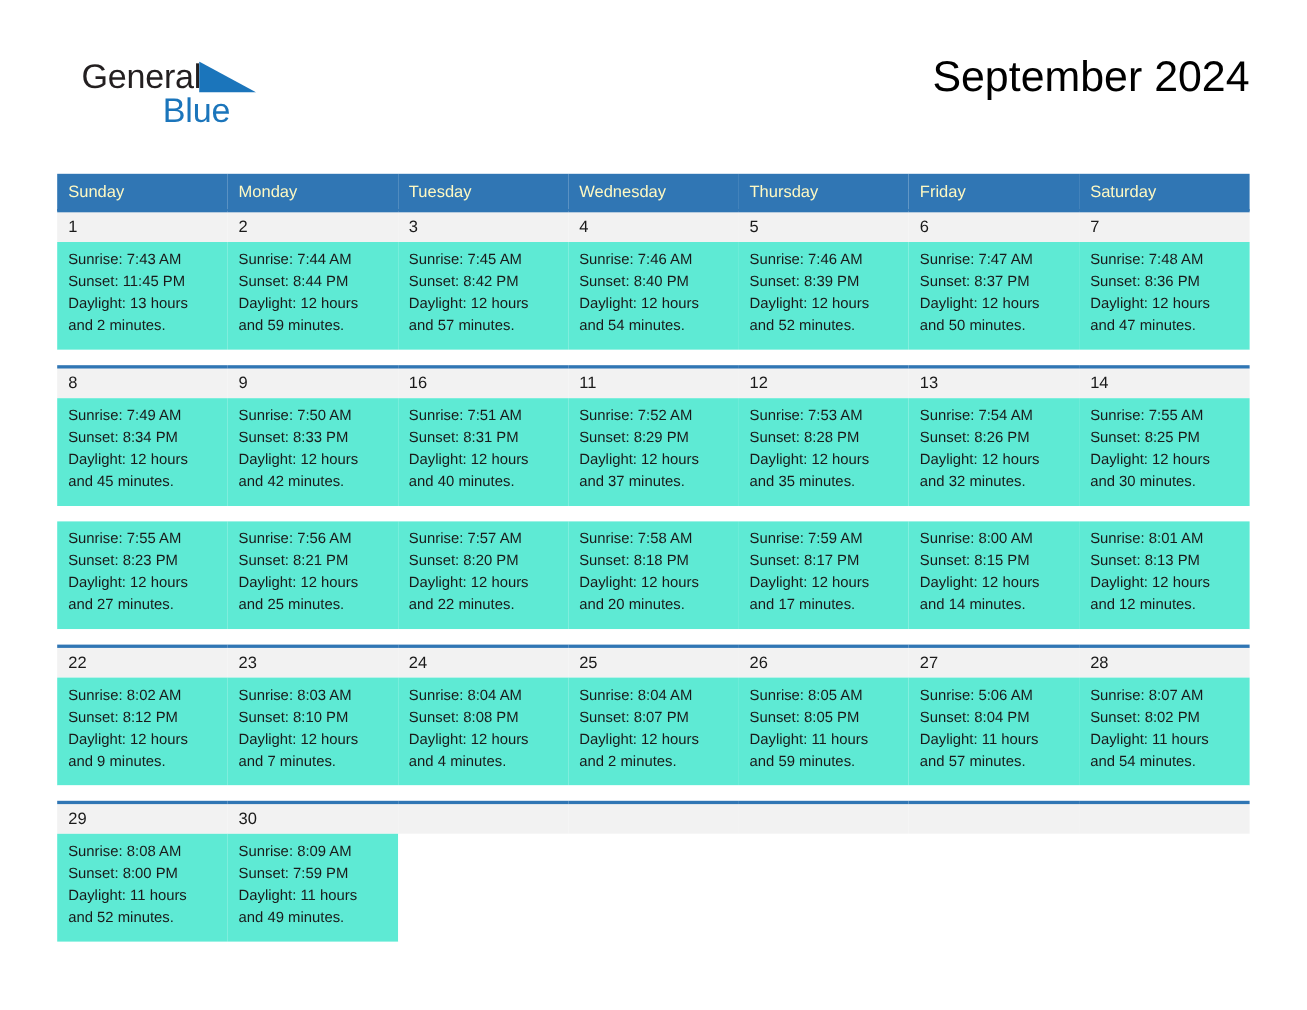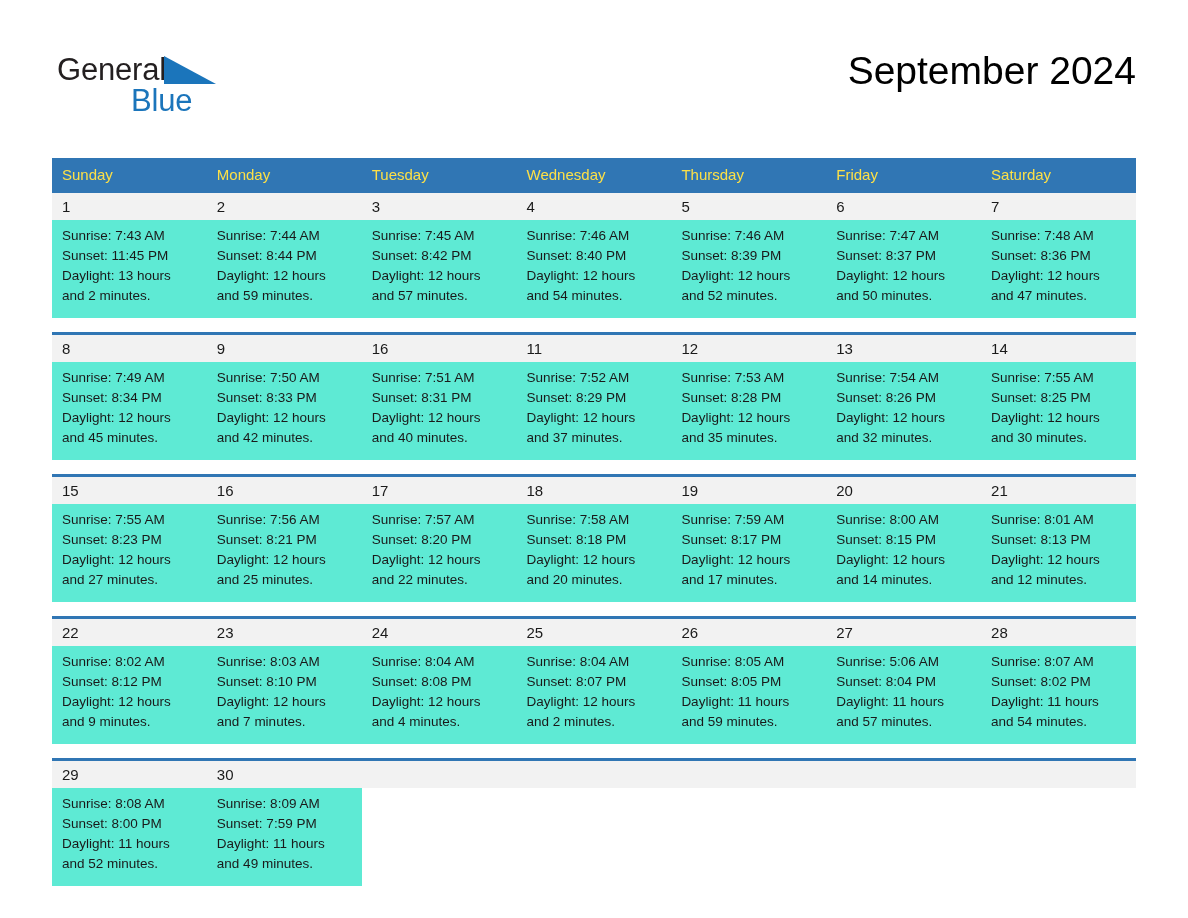--- a/index.html
+++ b/index.html
@@ -13,20 +13,21 @@
     height: 918px;
     font-family: "Liberation Sans", sans-serif;
     color: #000000;
     overflow: hidden;
   }
   .page {
     position: relative;
     width: 1188px;
     height: 918px;
     box-sizing: border-box;
+    padding-left: 17px;
   }
 
   
   .header {
     position: relative;
     height: 108px;
     padding: 0 52px;
     box-sizing: border-box;
   }
   .logo {
@@ -102,21 +103,21 @@
     left: 52px;
     top: 158px;
     width: 1084px;
     border-collapse: collapse;
     table-layout: fixed;
   }
   .calendar col { width: 154.85px; }
 
   .dow-row th {
     background: #3076b4;
-    color: #fde047;
+    color: #fef9c3;
     font-size: 15px;
     font-weight: 400;
     text-align: left;
     padding: 7px 0 7px 10px;
     height: 18px;
     border: 0;
   }
 
   .week-spacer td {
     height: 14px;
@@ -304,29 +305,20 @@
             <span class="info-line">Sunrise: 7:55 AM</span>
             <span class="info-line">Sunset: 8:25 PM</span>
             <span class="info-line">Daylight: 12 hours</span>
             <span class="info-line">and 30 minutes.</span>
           </td>
       </tr>
       <tr class="week-spacer">
           <td colspan="7"></td>
         </tr>
 
-      <tr class="daynum-row">
-        <td>15</td>
-        <td>16</td>
-        <td>17</td>
-        <td>18</td>
-        <td>19</td>
-        <td>20</td>
-        <td>21</td>
-      </tr>
       <tr class="info-row">
         <td>
             <span class="info-line">Sunrise: 7:55 AM</span>
             <span class="info-line">Sunset: 8:23 PM</span>
             <span class="info-line">Daylight: 12 hours</span>
             <span class="info-line">and 27 minutes.</span>
           </td>
         <td>
             <span class="info-line">Sunrise: 7:56 AM</span>
             <span class="info-line">Sunset: 8:21 PM</span>

